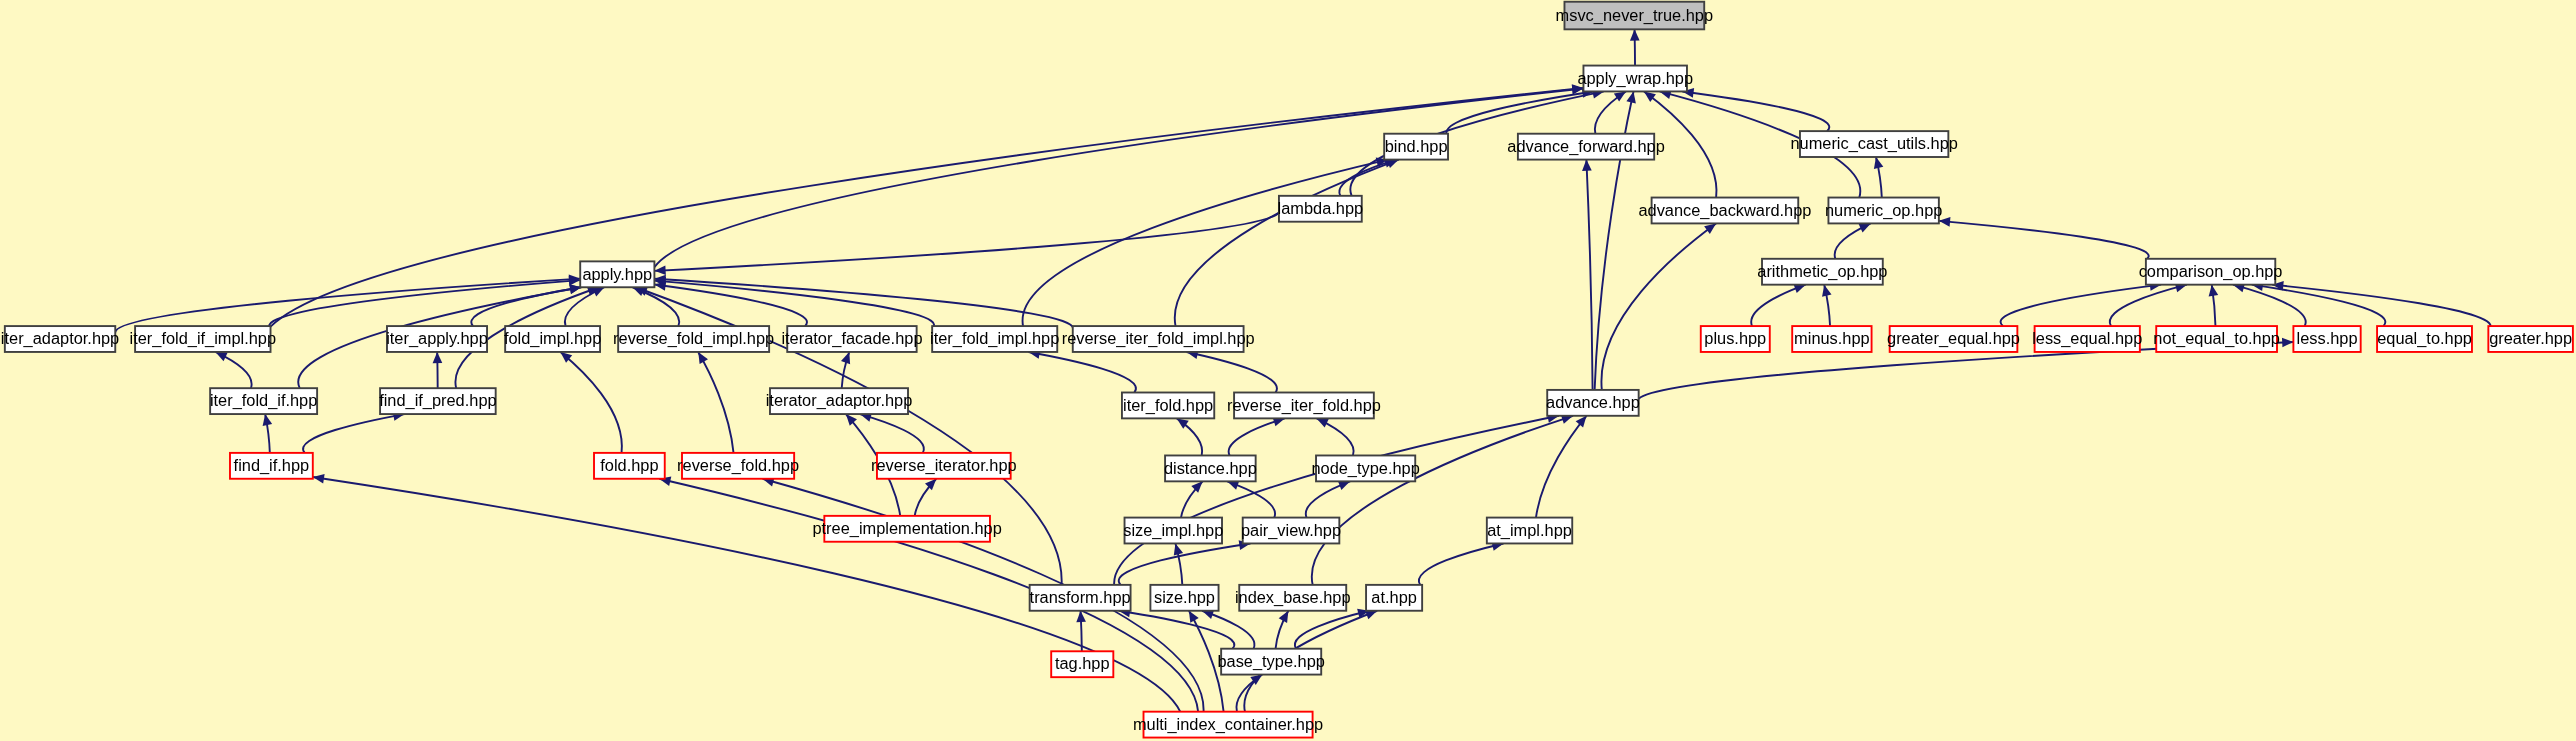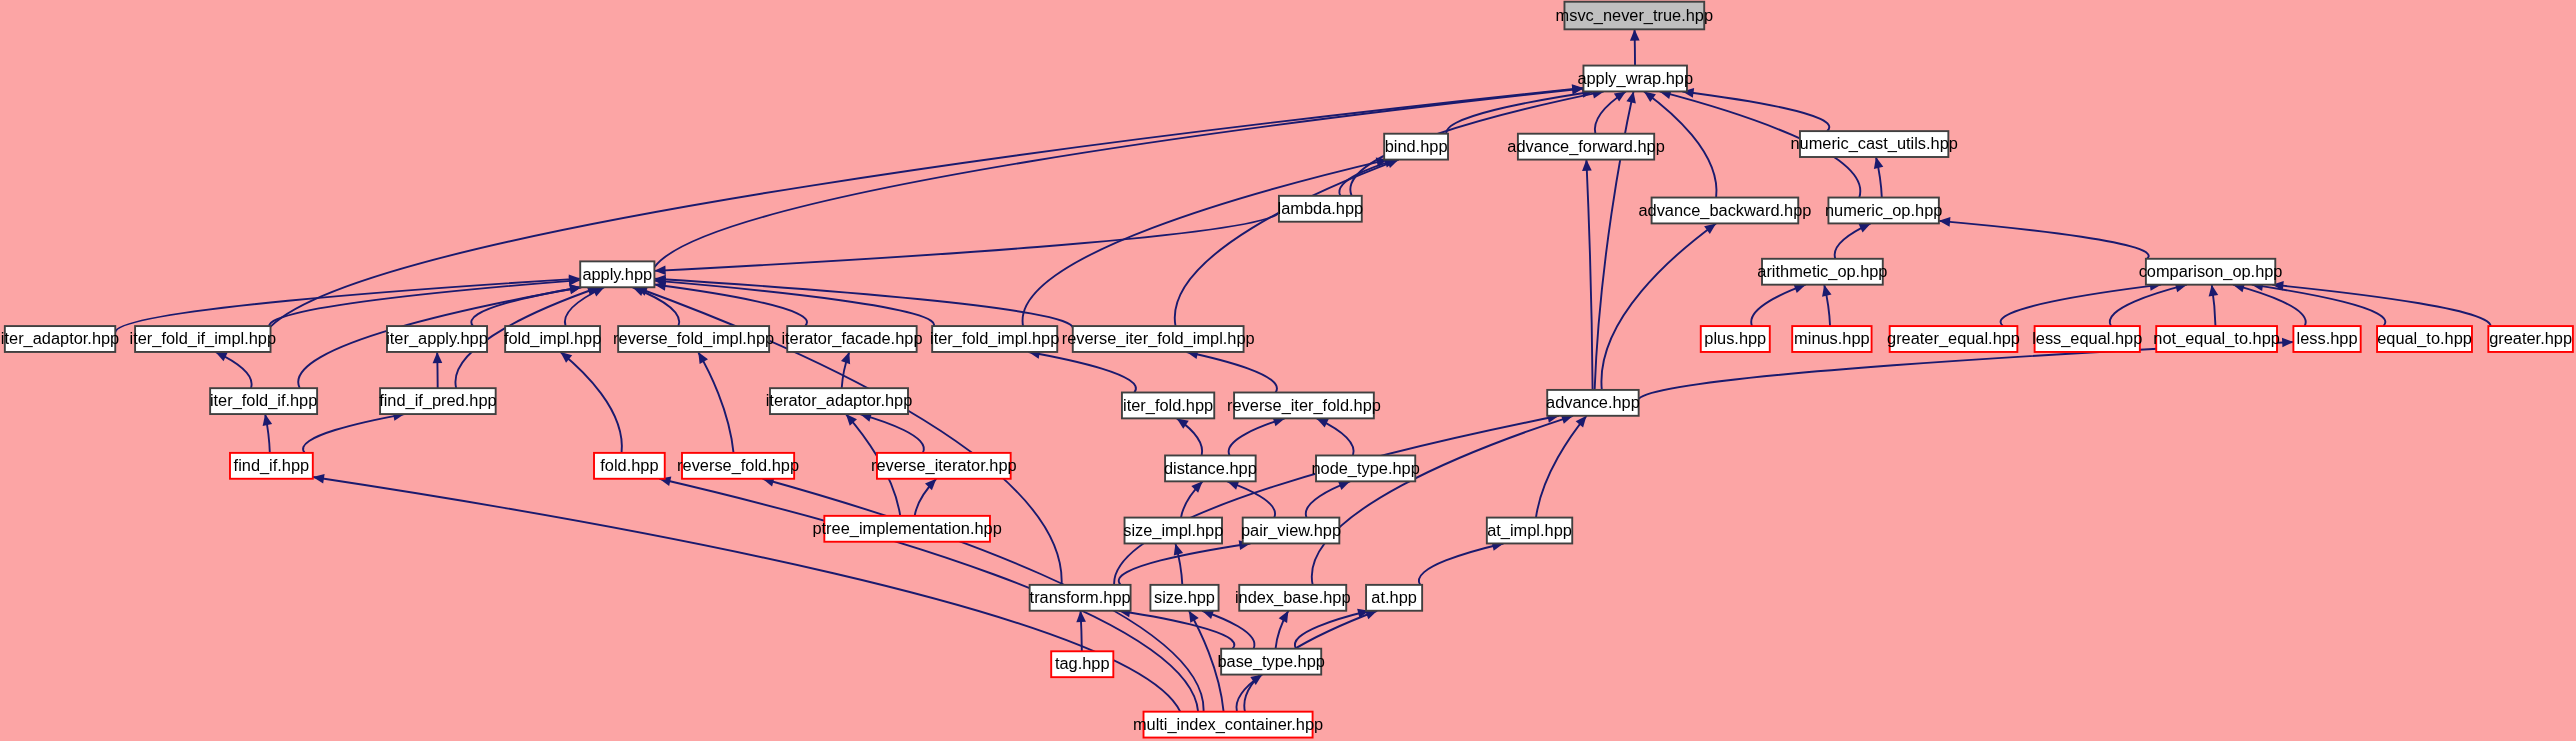--- a/index.html
+++ b/index.html
@@ -4,21 +4,21 @@
 <style>
   html, body {
     margin: 0;
     padding: 0;
     background: #ffffff;
   }
   #graph-root {
     position: relative;
     width: 2576px;
     height: 741px;
-    background: #fca5a5;
+    background: #fef9c3;
     font-family: "Liberation Sans", sans-serif;
     overflow: hidden;
     text-decoration: underline;
   }
   #graph-svg {
     position: absolute;
     top: 0;
     left: 0;
     width: 2576px;
     height: 741px;

